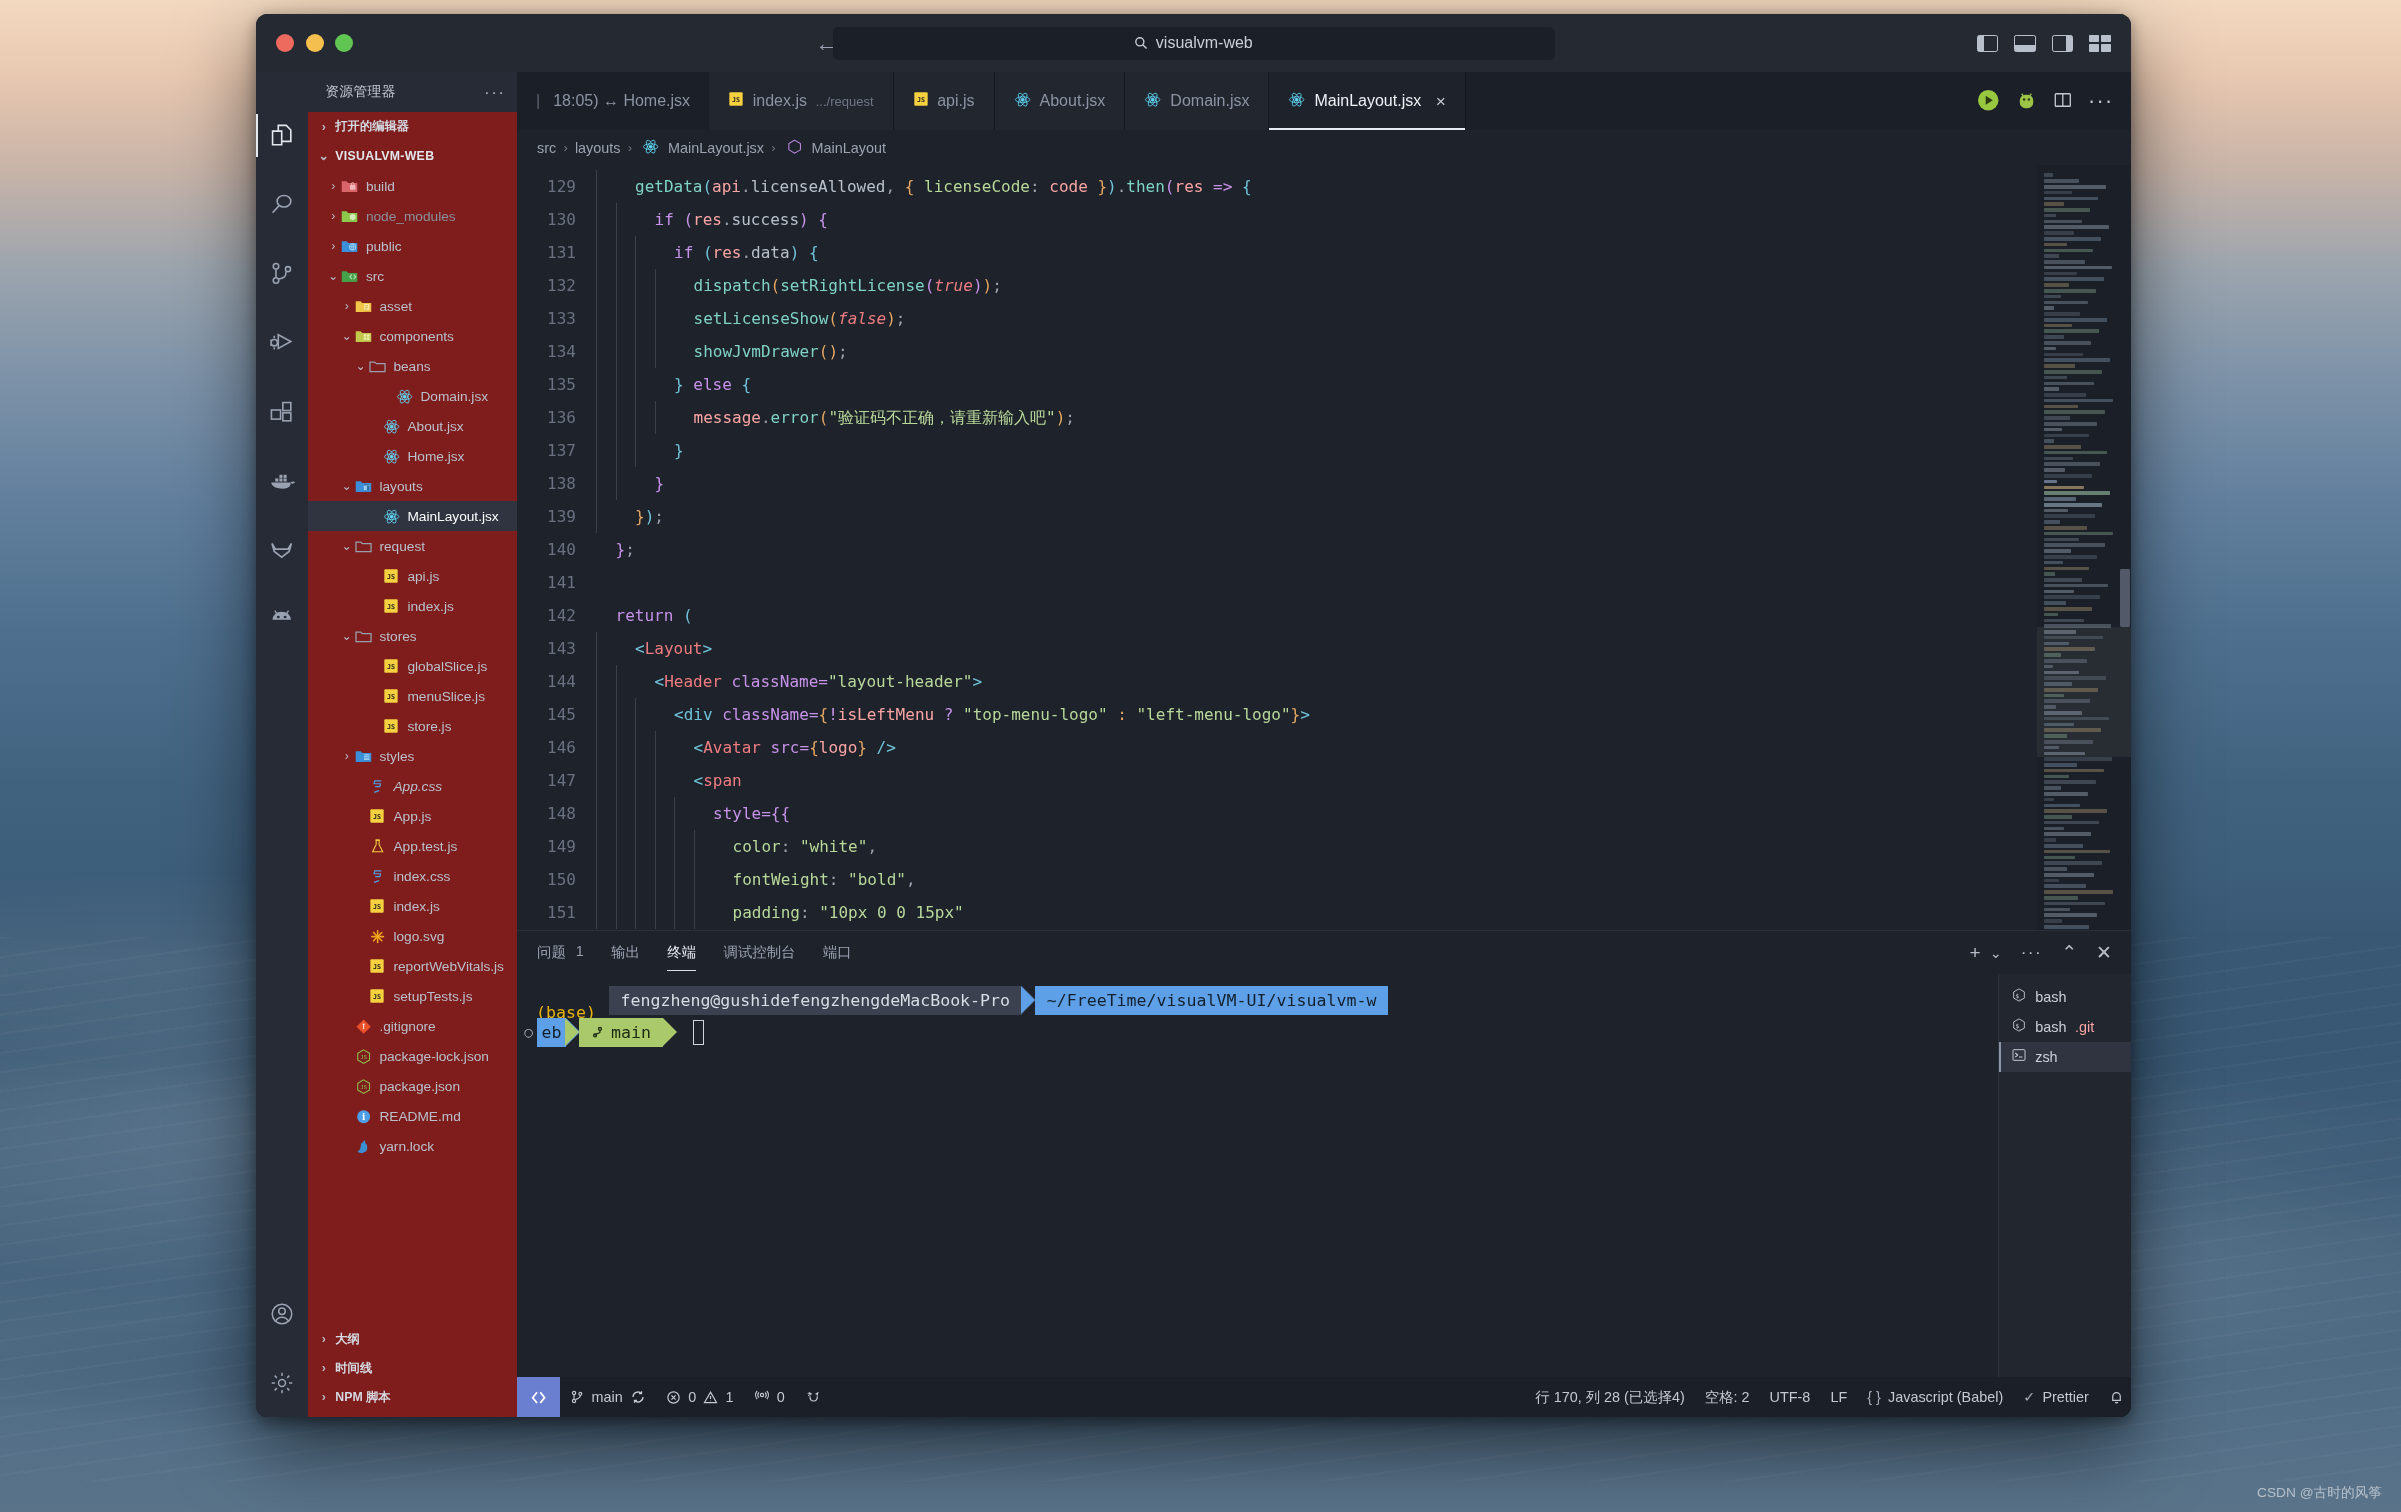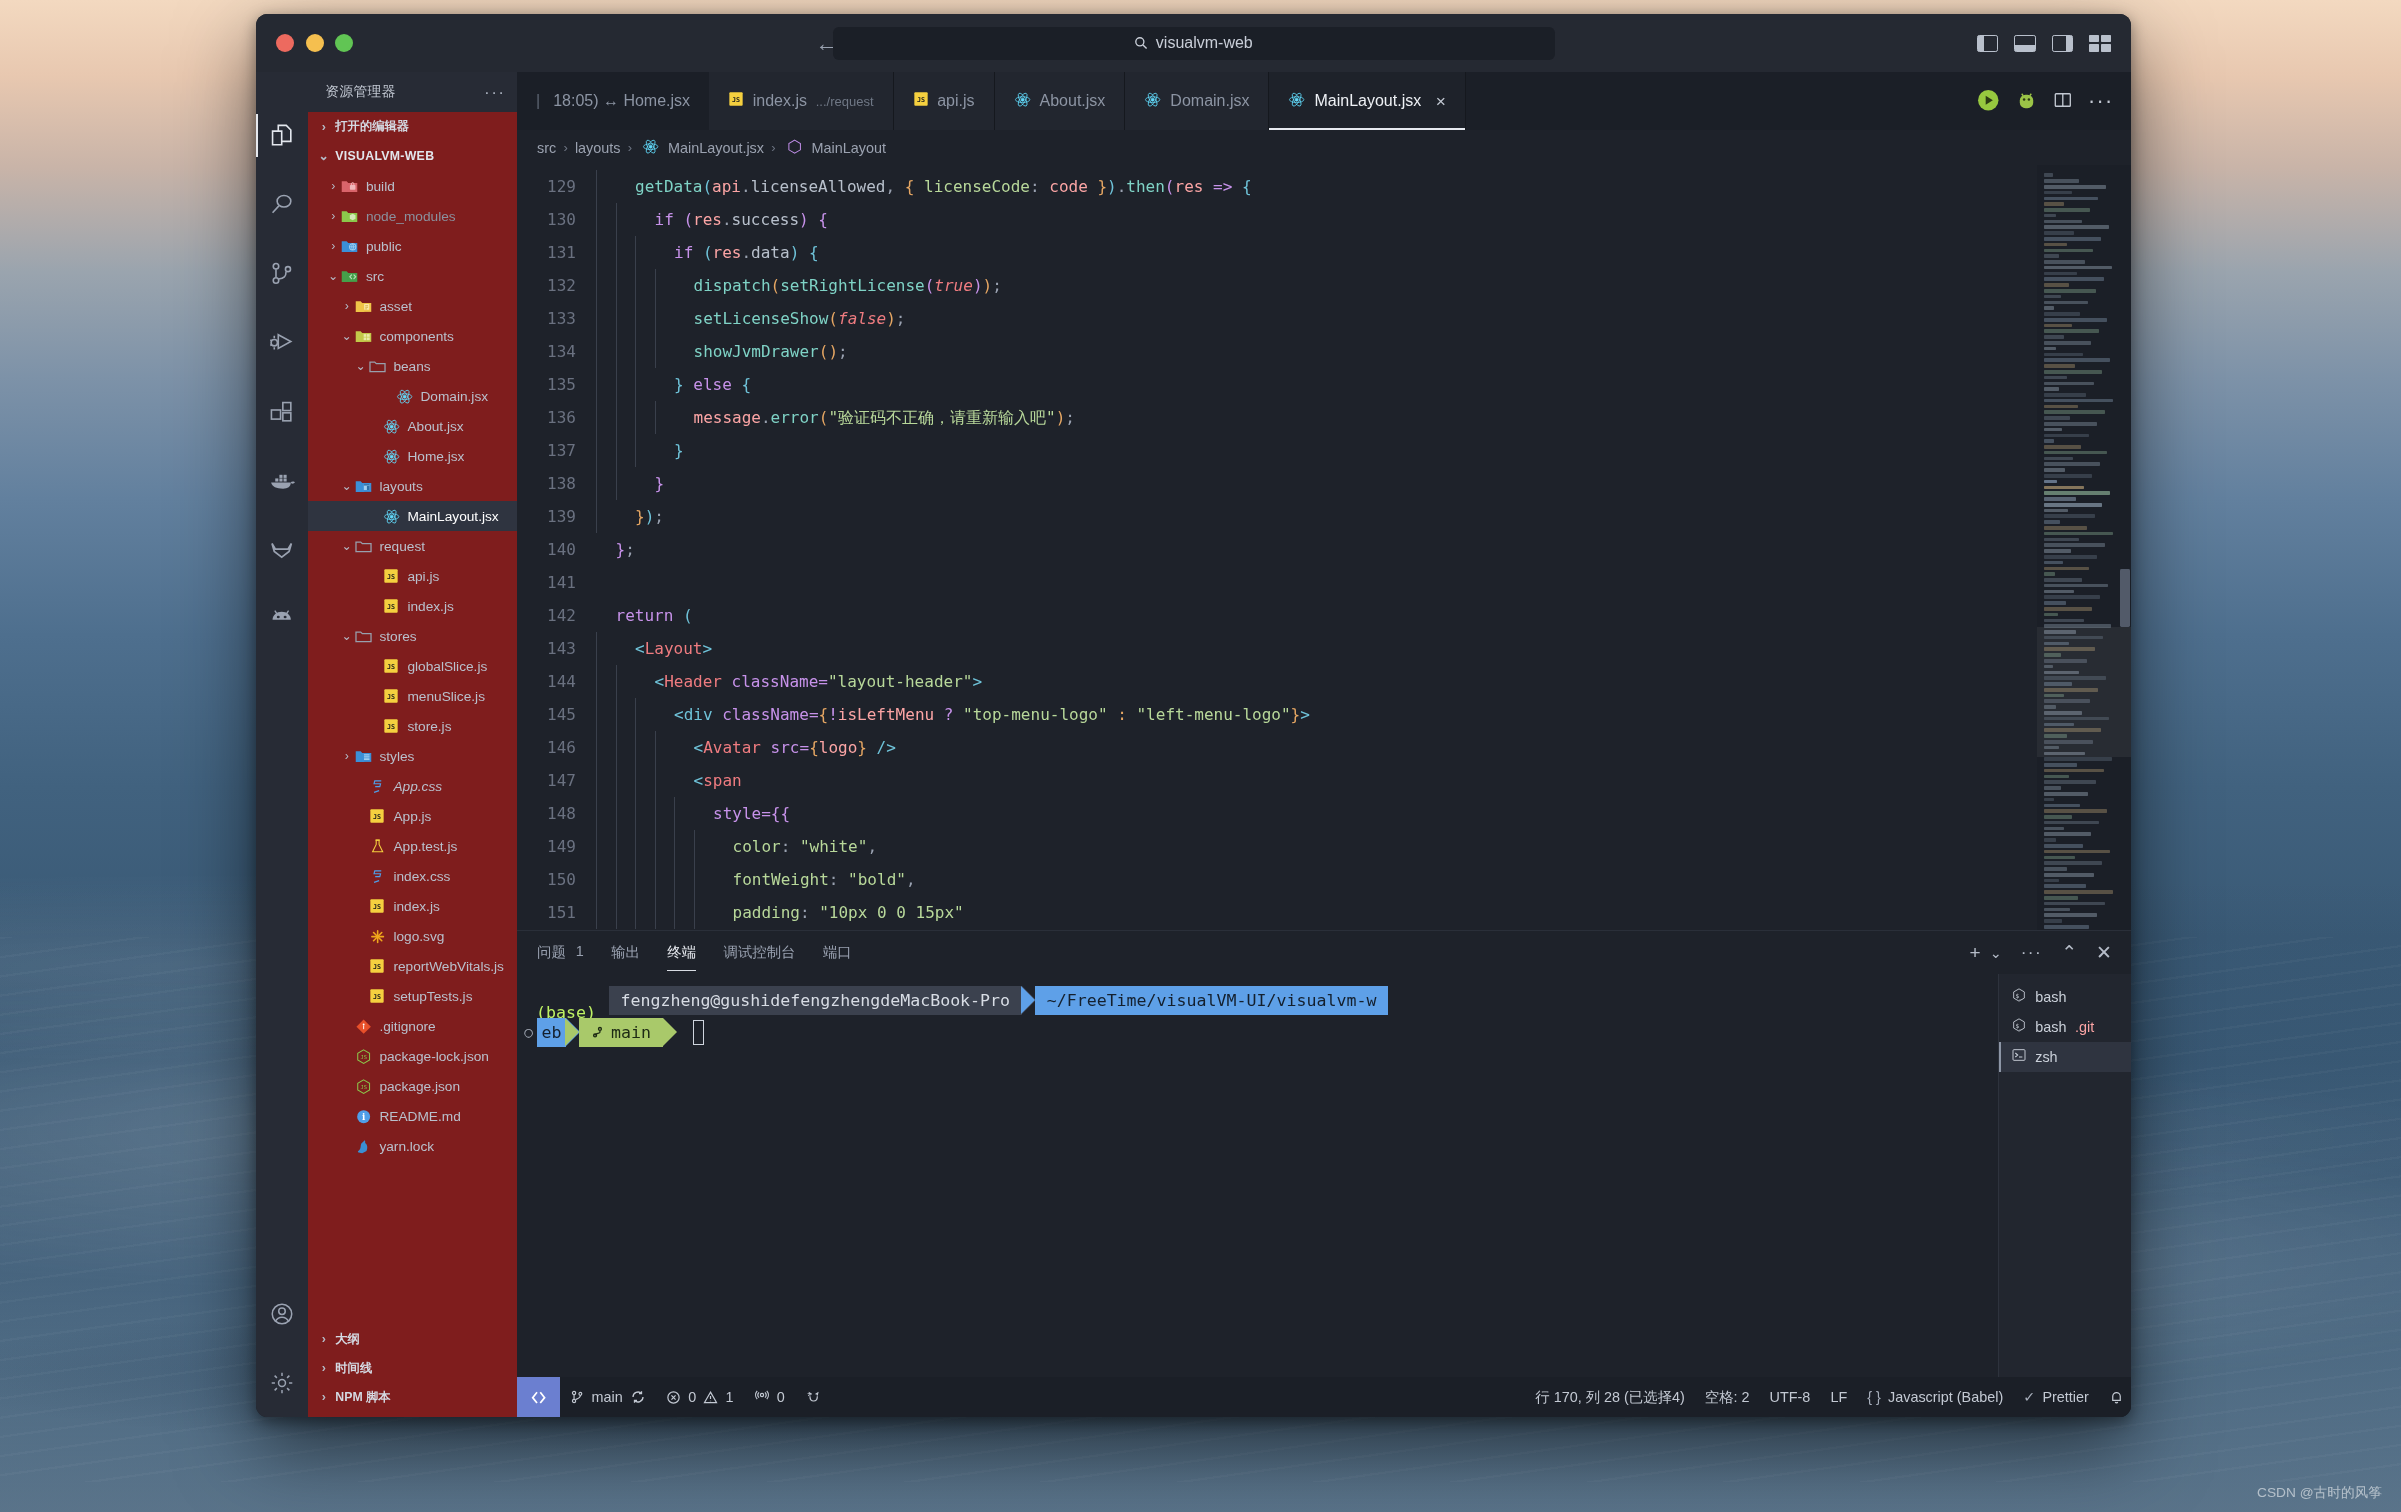--- a/index.html
+++ b/index.html
@@ -151,21 +151,21 @@
   .ptab.active:after{content:"";position:absolute;left:0;right:0;bottom:1.4px;height:1.4px;background:#d8dce3;}
   .panel-actions { margin-left:auto; display:flex; align-items:center; gap:19px; padding-right:19px; color:#b6bdc9; font-size:19px;}
   #panel-body { flex:1; display:flex; min-height:0;}
   #term { flex:1; padding:10px 0 0 0; position:relative; font-family:"DejaVu Sans Mono", monospace; font-size:16.6px;}
   #term-line1 { display:flex; align-items:center; height:32px; padding-left:19px;}
   #term-line2 { display:flex; align-items:center; height:32px; padding-left:7.2px;}
   .seg { height:29px; display:flex; align-items:center; padding:0 11.5px; font-size:16.6px; }
   .seg.host { background:#3b414e; color:#d8dde5; }
   .seg.path { background:#5ea0e8; color:#14202e; }
   .arrow-r { width:0;height:0;border-top:14.4px solid transparent;border-bottom:14.4px solid transparent;}
-  .base { color:#bef264; margin-right:13px;margin-top:24px; }
+  .base { color:#eab308; margin-right:13px;margin-top:24px; }
   .cursor { width:11.5px; height:24.5px; border:1.4px solid #cfd5de; margin-left:16px; }
   #term-side { width:133px; flex:0 0 133px; background:#22262f; border-left:0.7px solid #2e333d; padding-top:7.2px;}
   .tsr { height:30px; display:flex; align-items:center; gap:8.7px; padding-left:11.5px; color:#cbd1da; font-size:14.4px; position:relative;}
   .tsr.sel { background:#2f3440; }
   .tsr.sel:before{content:"";position:absolute;left:0;top:0;bottom:0;width:2.2px;background:#8d96a6;}
 
   
   #status { height:40px; flex:0 0 40px; background:#1b1f27; display:flex; align-items:center;
     color:#c3c9d3; font-size:14.4px; }
   #remote { width:43px; height:40px; background:#6b7fd0; display:flex; align-items:center; justify-content:center;}

